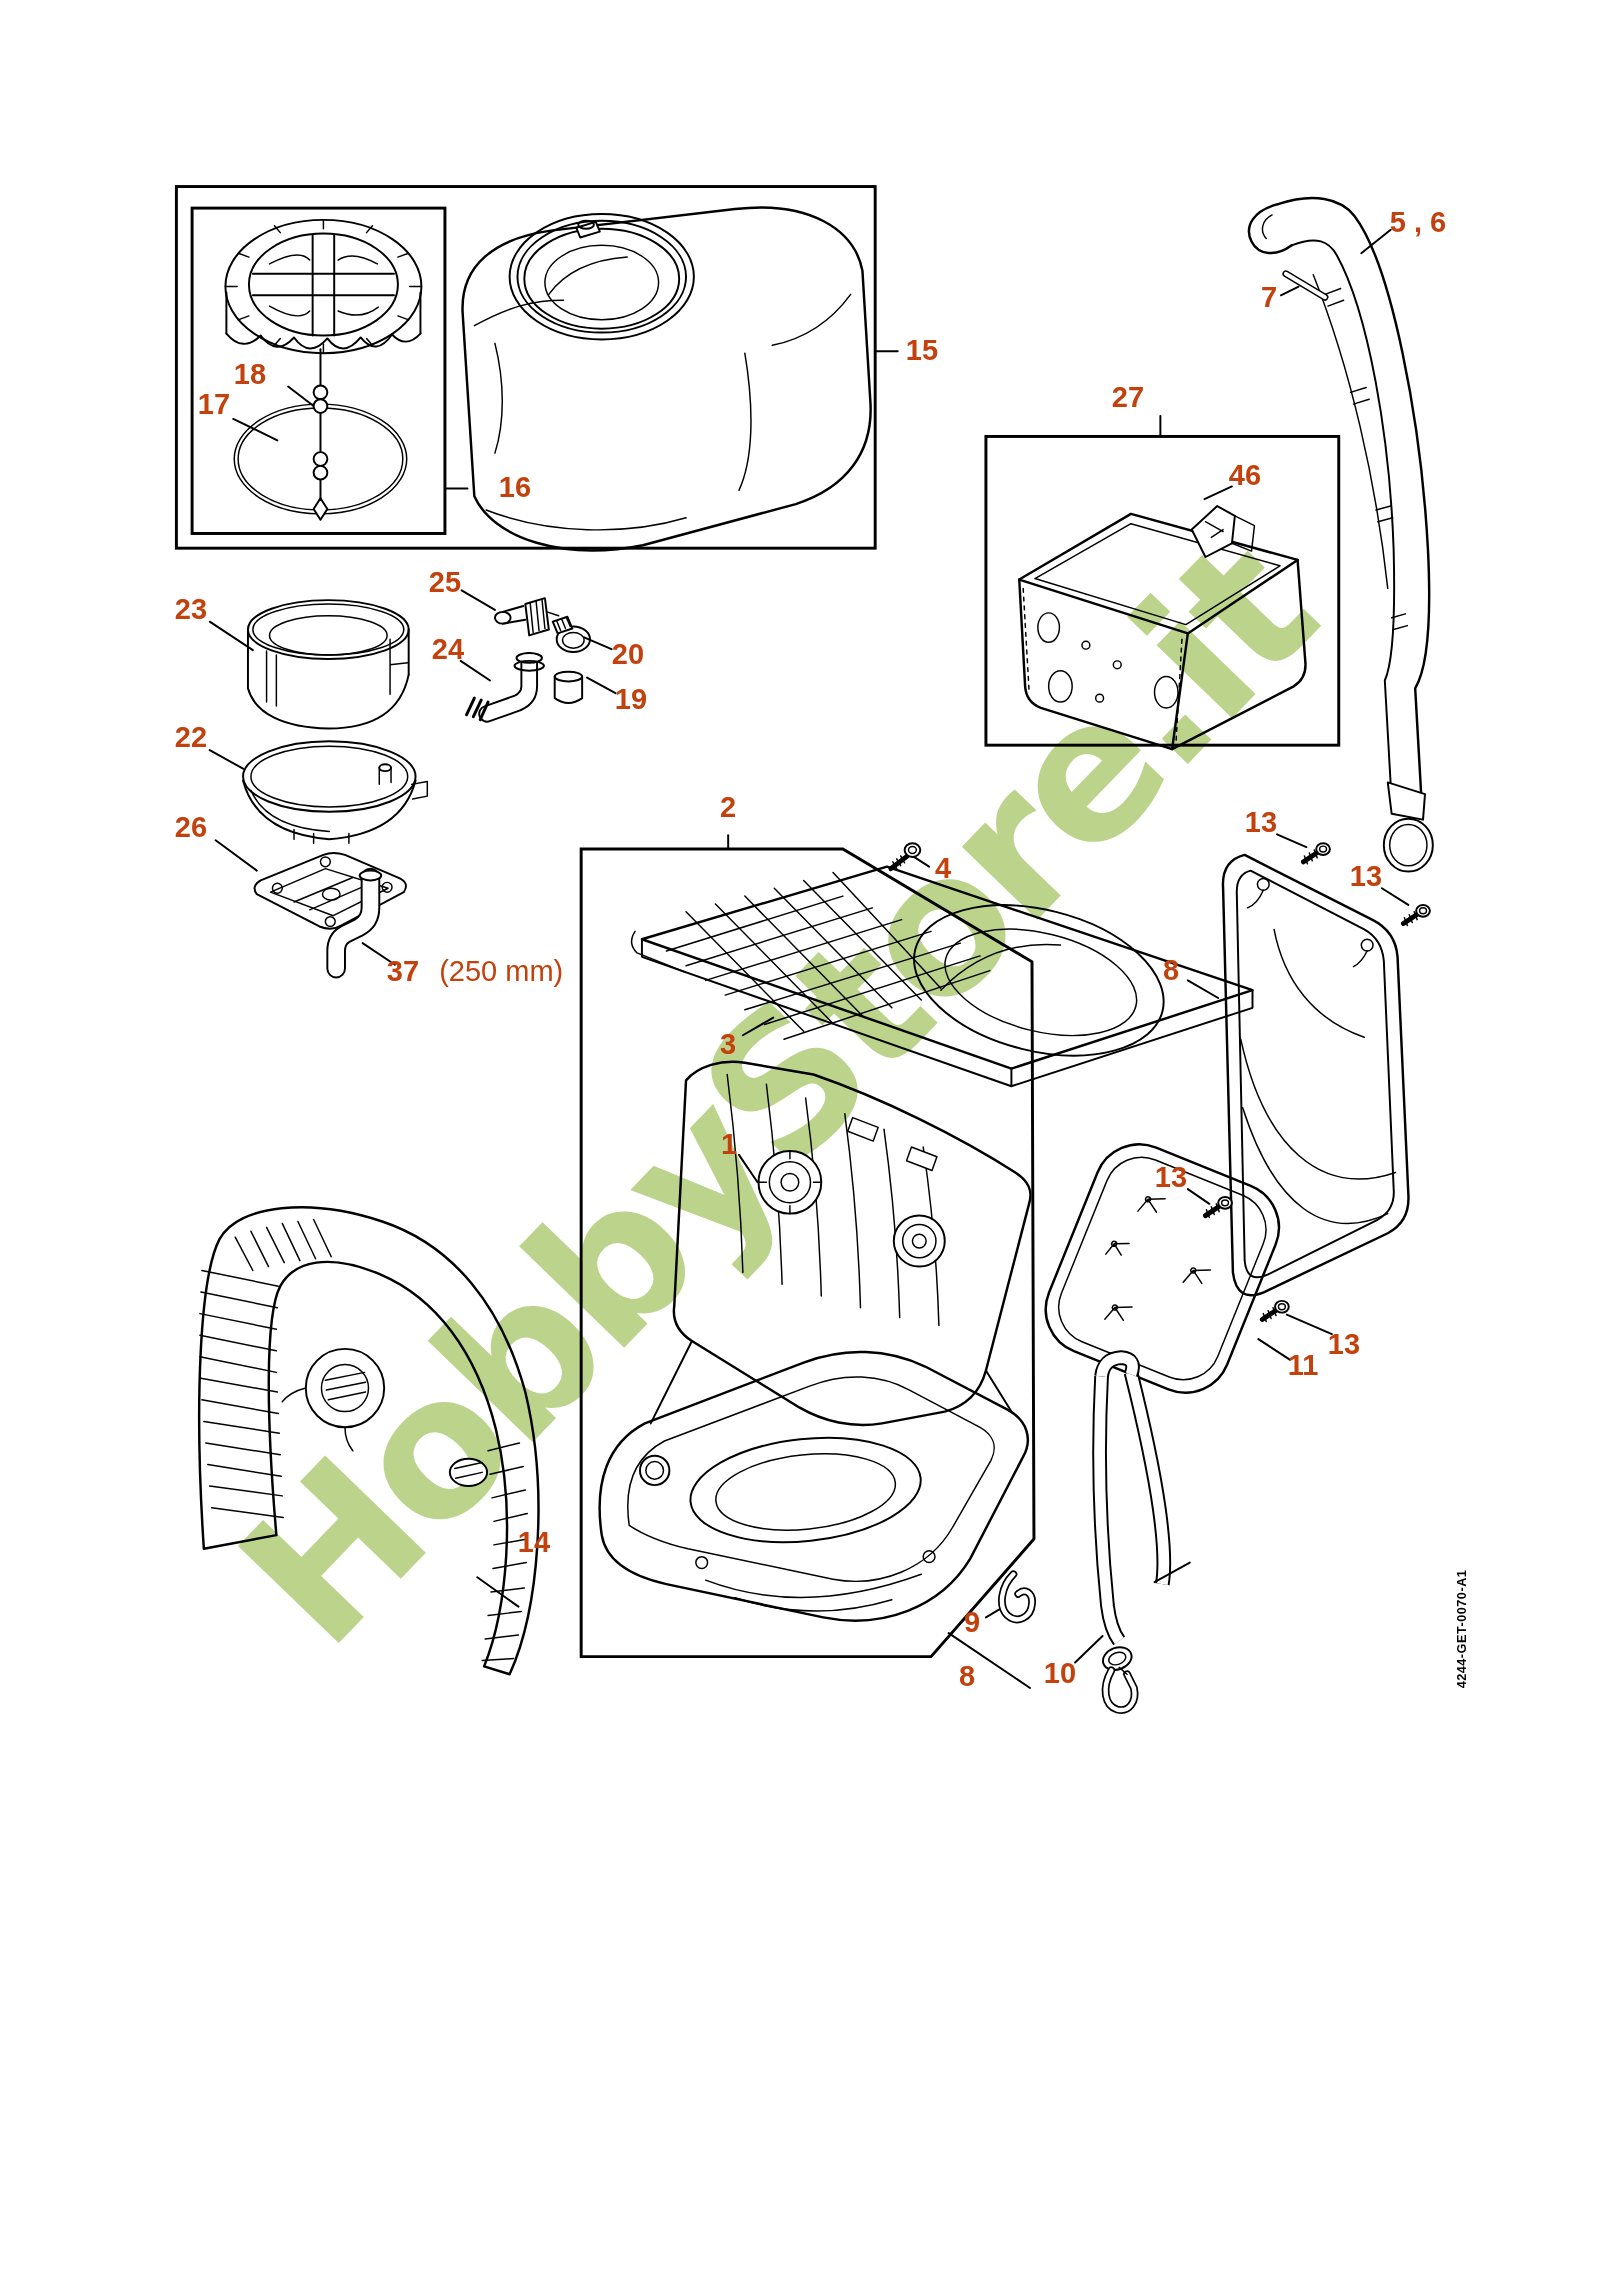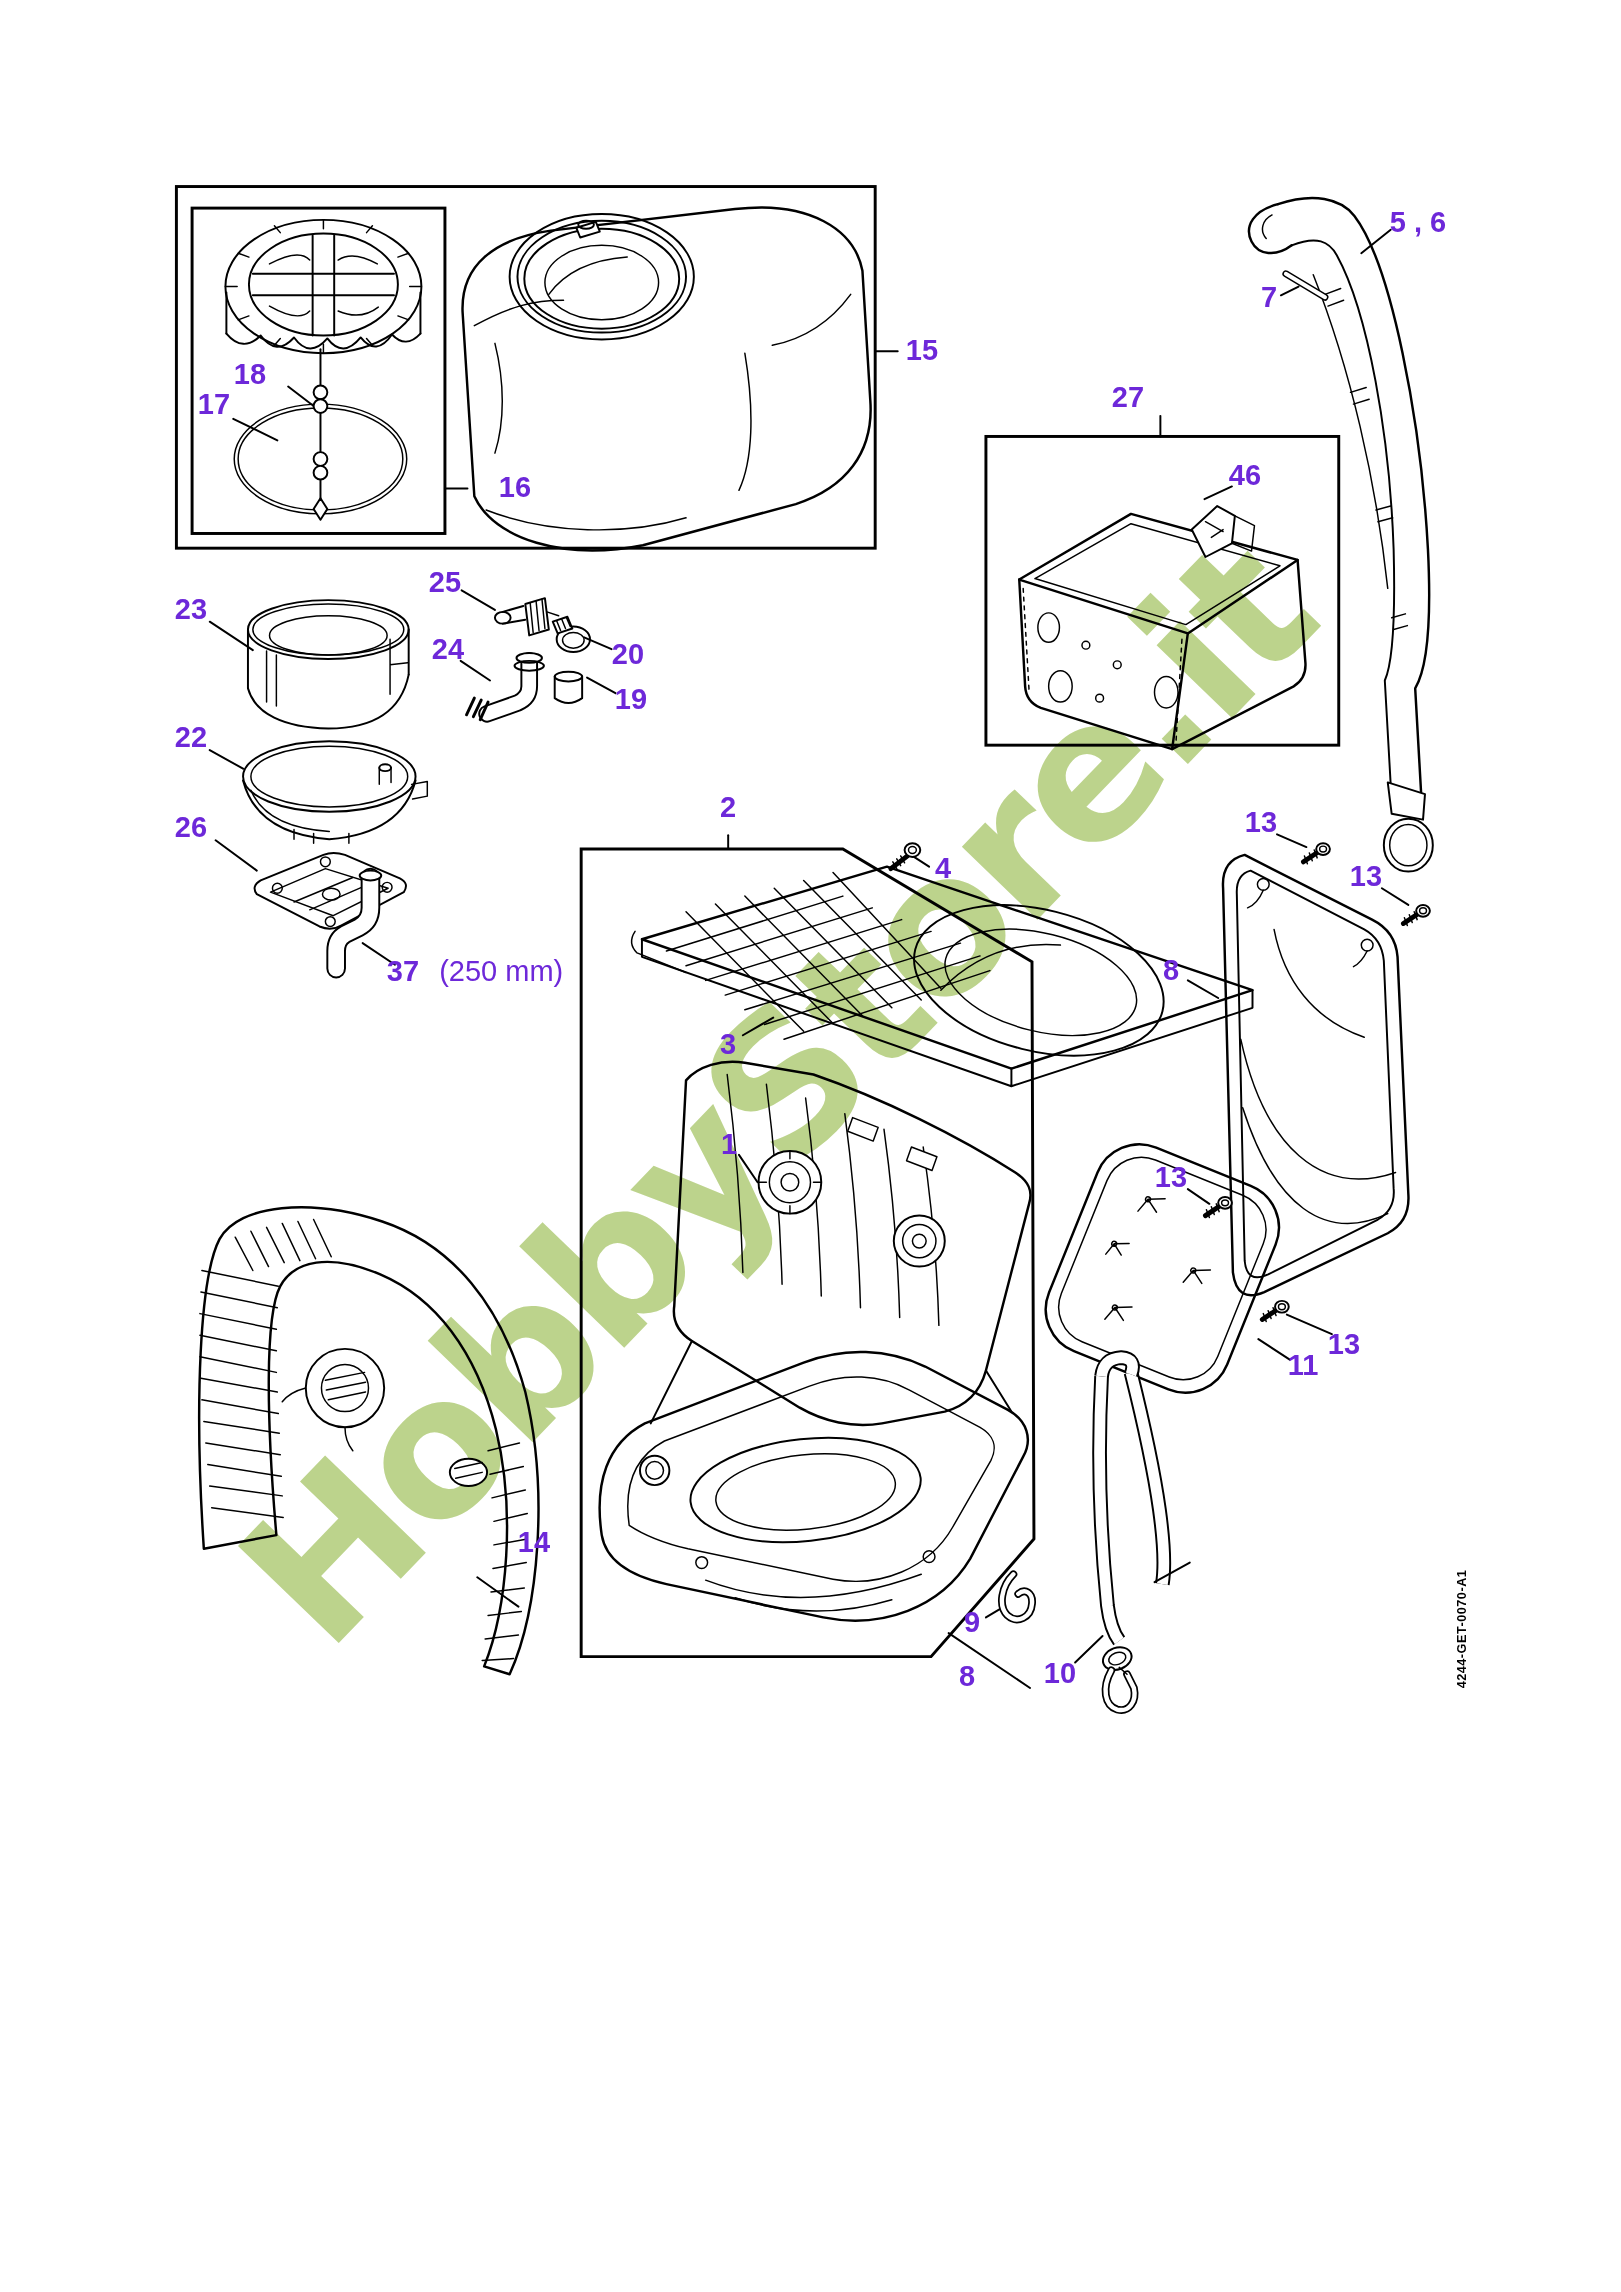--- a/index.html
+++ b/index.html
@@ -15,21 +15,21 @@
   .thin{stroke-width:1.5;}
   .bx{stroke:#000;fill:none;stroke-width:3;stroke-linejoin:miter;}
   .tube-o{stroke:#000;fill:none;stroke-width:20;stroke-linecap:round;stroke-linejoin:round;}
   .tube-i{stroke:#fff;fill:none;stroke-width:16;stroke-linecap:round;stroke-linejoin:round;}
   .band-o{stroke:#000;fill:none;stroke-width:15;stroke-linecap:butt;}
   .band-i{stroke:#fff;fill:none;stroke-width:11;stroke-linecap:butt;}
   .wire-o{stroke:#000;fill:none;stroke-width:8;stroke-linecap:round;}
   .wire-i{stroke:#fff;fill:none;stroke-width:4.5;stroke-linecap:round;}
   .fw{fill:#fff;}
   .callout{position:absolute;z-index:2;transform:translate(-50%,-50%);
-        font-weight:bold;font-size:29px;color:#6d28d9;white-space:nowrap;}
+        font-weight:bold;font-size:29px;color:#c2410c;white-space:nowrap;}
   .callout .note{font-weight:normal;margin-left:12px;}
   .doccode{position:absolute;z-index:2;left:1462px;top:1629px;
         transform:translate(-50%,-50%) rotate(-90deg);
         font-size:12.7px;font-weight:bold;letter-spacing:0.5px;color:#000;white-space:nowrap;}
 </style>
 </head>
 <body>
 
 <div class="page">
 

